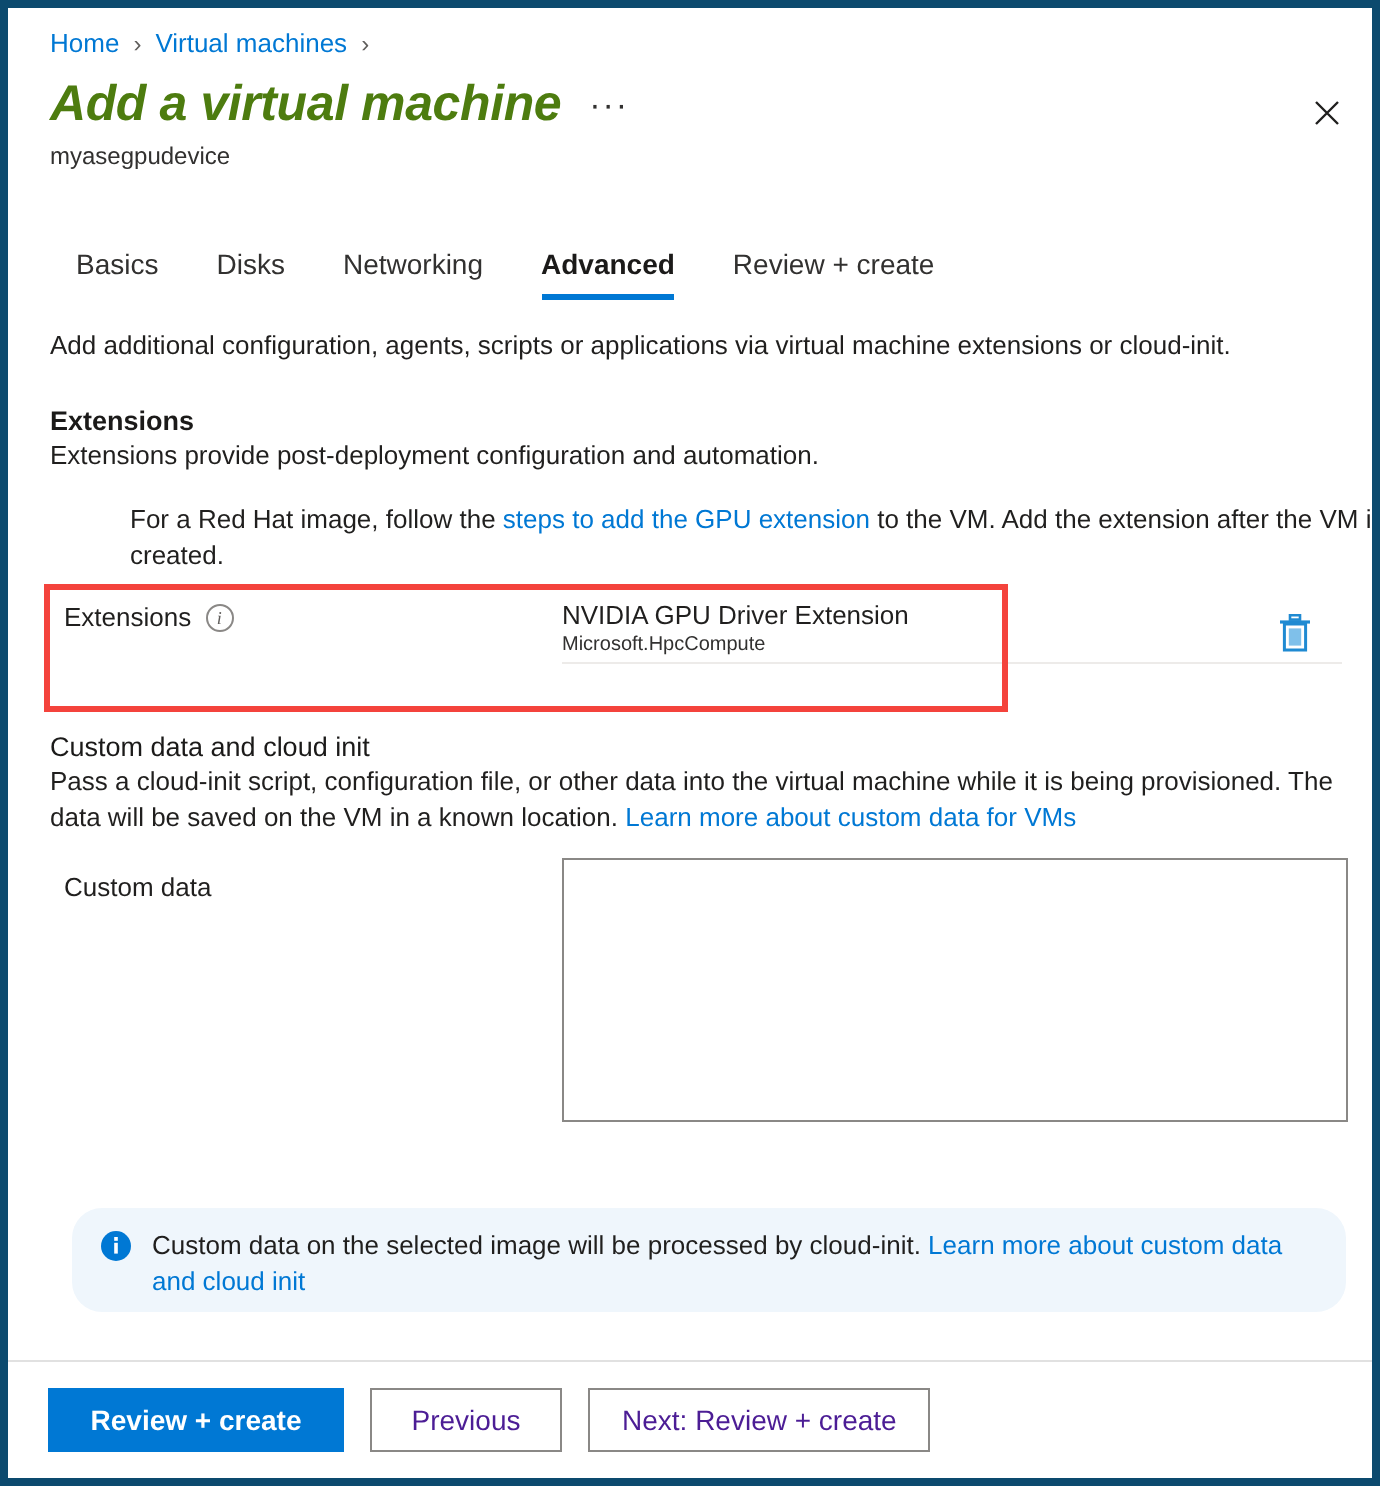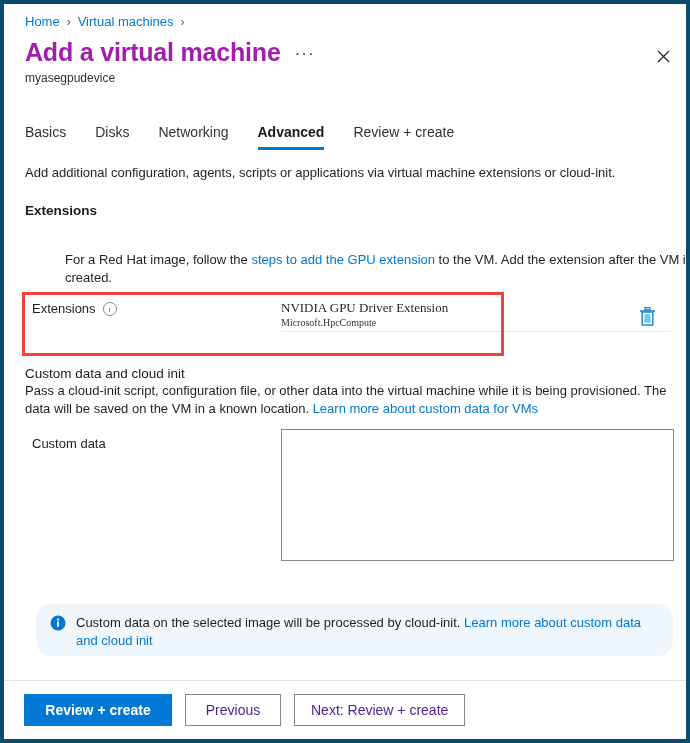--- a/index.html
+++ b/index.html
@@ -52,22 +52,23 @@
   .title-row {
     position: absolute;
     left: 21px; top: 32px;
     display: flex;
     align-items: baseline;
   }
   .blade-title {
     font-size: 25px;
     line-height: 32px;
     font-weight: 600;
-    color: #a21caf;
+    color: #4d7c0f;
     letter-spacing: -0.2px;
+    font-style: italic;
   }
   .title-ellipsis {
     margin-left: 14px;
     font-size: 17px;
     color: #323130;
     letter-spacing: 1px;
     cursor: pointer;
     line-height: 14px;
     position: relative;
     top: -2px;
@@ -86,21 +87,21 @@
     display: flex;
     align-items: center;
     justify-content: center;
     cursor: pointer;
     color: #201f1e;
   }
 
   
   .tabs {
     position: absolute;
-    left: 21px; top: 118px;
+    left: 34px; top: 118px;
     display: flex;
     align-items: flex-start;
   }
   .tab {
     font-size: 14px;
     line-height: 20px;
     color: #323130;
     padding: 0 0 8px 0;
     margin-right: 29px;
     cursor: pointer;
@@ -194,21 +195,20 @@
     font-size: 9px;
     line-height: 1;
     font-family: "Liberation Serif", serif;
     font-style: italic;
     cursor: pointer;
   }
   .ext-value {
     position: absolute;
     left: 256px; top: 0px;
     width: 390px;
-    font-family: Liberation Serif, serif;
   }
   .ext-name {
     font-size: 13px;
     line-height: 17px;
     color: #201f1e;
     padding-top: 3px;
   }
   .ext-publisher {
     font-size: 10px;
     line-height: 13px;
@@ -371,20 +371,21 @@
         <span>Advanced</span>
       </div>
       <div class="tab">
         <span>Review + create</span>
       </div>
     </div>
 
     <div class="intro">Add additional configuration, agents, scripts or applications via virtual machine extensions or cloud-init.</div>
 
     <div class="section-head">Extensions</div>
+    <div class="section-sub">Extensions provide post-deployment configuration and automation.</div>
 
     <div class="redhat-note">
       <span>For a Red Hat image, follow the </span><a class="inline-link">steps to add the GPU extension</a><span> to the VM. Add the extension after the VM is created.</span>
     </div>
 
     <div class="ext-row">
       <div class="ext-label">
         <span>Extensions</span>
         <span class="info-circle">i</span>
       </div>

